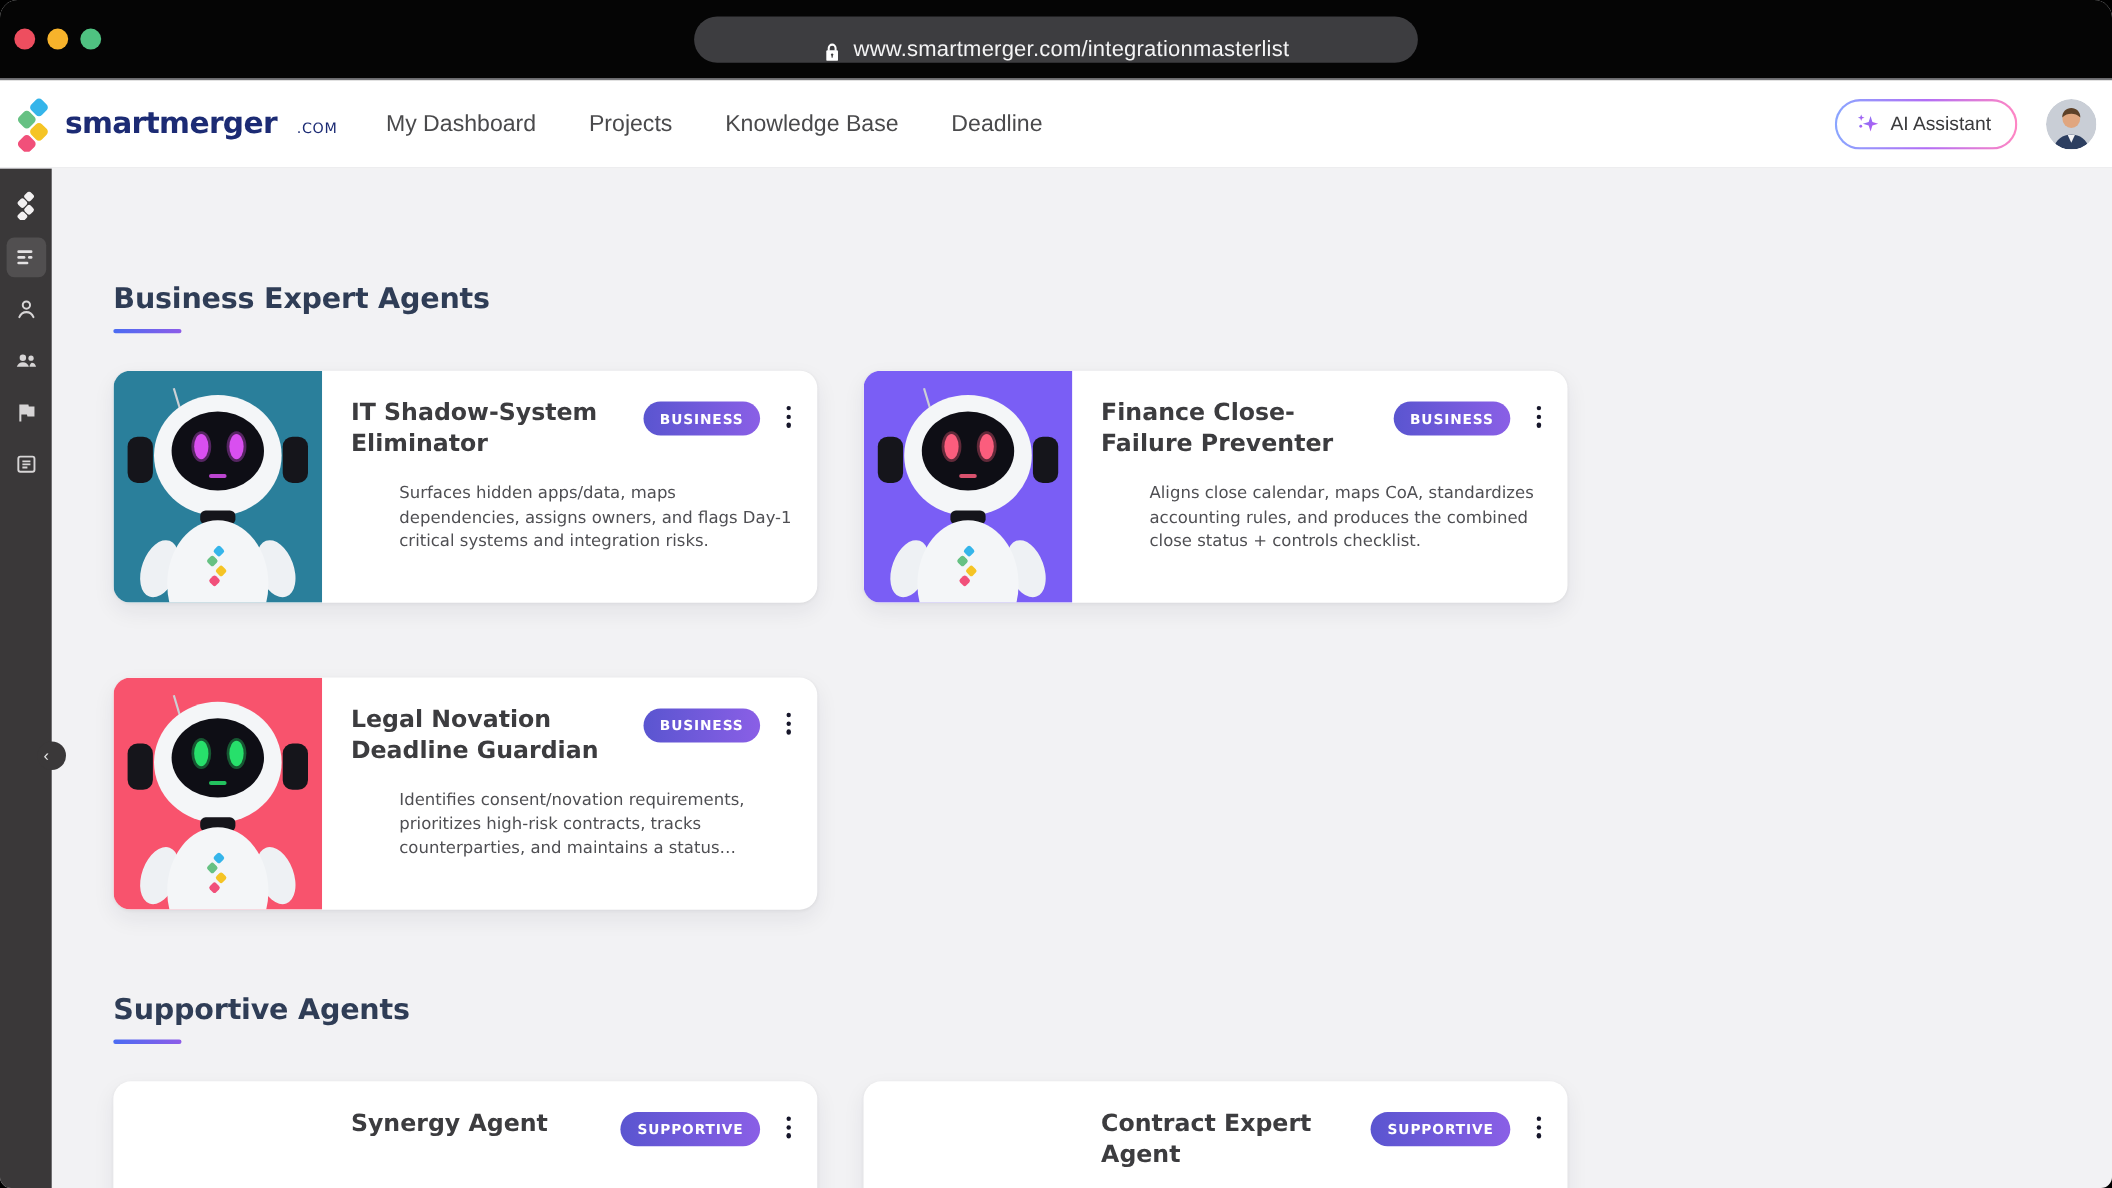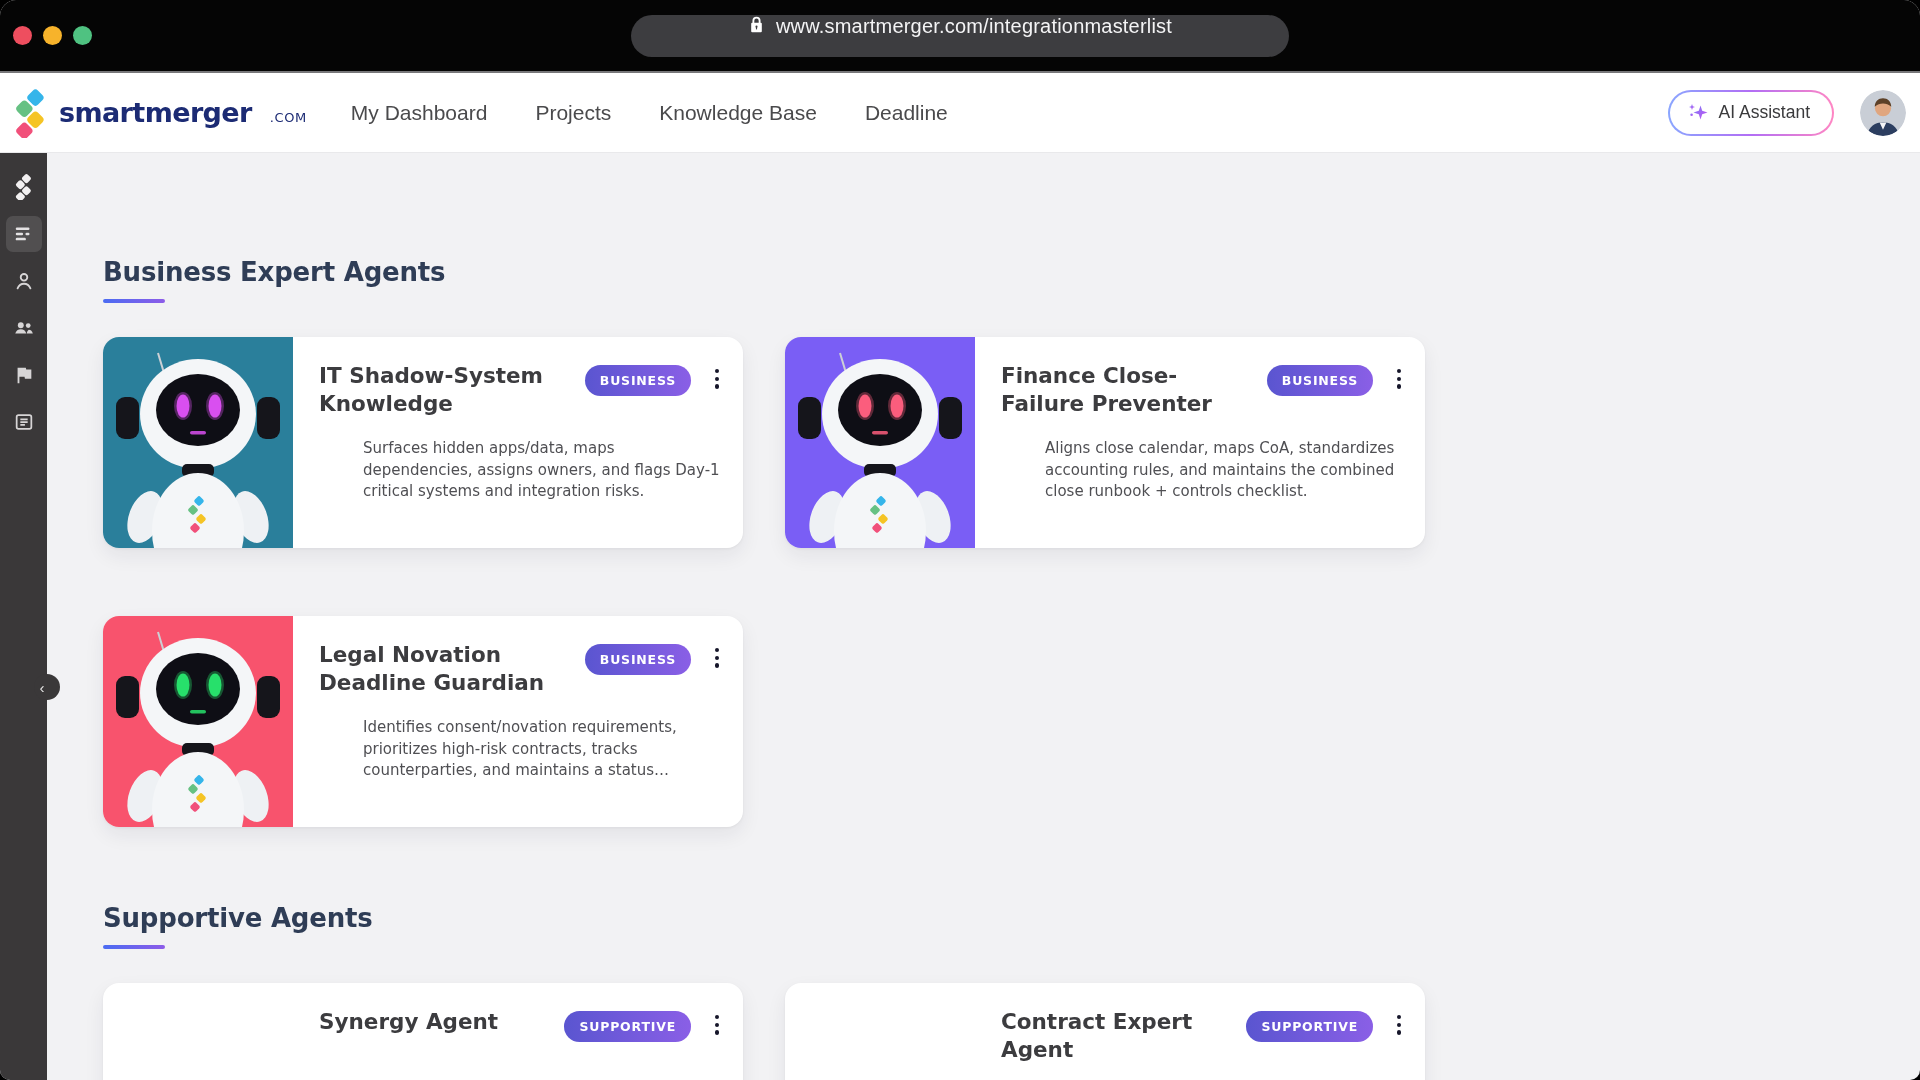--- a/index.html
+++ b/index.html
@@ -27,21 +27,21 @@
   .lights { position: absolute; left: 13px; top: 0; height: 71px; display: flex; align-items: center; gap: 11px; }
   .light { width: 19px; height: 19px; border-radius: 50%; display: inline-block; cursor: pointer; }
   .light.red { background: var(--traffic-red, #ee4e5f); }
   .light.yellow { background: var(--traffic-yellow, #f7b32b); }
   .light.green { background: var(--traffic-green, #4fc281); }
   .urlbar {
     margin: 0 auto;
     width: 658px; height: 42px;
     background: var(--urlbar-bg, #3d3d40);
     border-radius: 21px;
-    display: flex; align-items: flex-start; justify-content: center; gap: 11px;
+    display: flex; align-items: flex-end; justify-content: center; gap: 11px;
   }
   .urlbar svg { flex: 0 0 auto; }
   .url-text { color: #f4f4f5; font-size: 20px; letter-spacing: .2px; white-space: nowrap; }
   
   .appheader {
     height: 80px; background: #fff;
     display: flex; align-items: center;
     padding: 0 14px 0 12px;
     border-bottom: 1px solid #e9e9eb;
     position: relative; z-index: 2;
@@ -301,21 +301,21 @@
                     <g>
                       <rect x="92" y="160" width="8" height="8" rx="2.2" transform="rotate(45 96 164)" fill="#35b5ea"></rect>
                       <rect x="86" y="169" width="8" height="8" rx="2.2" transform="rotate(45 90 173)" fill="#66c183"></rect>
                       <rect x="94" y="178" width="8" height="8" rx="2.2" transform="rotate(45 98 182)" fill="#f5c425"></rect>
                       <rect x="88" y="187" width="8" height="8" rx="2.2" transform="rotate(45 92 191)" fill="#f1507a"></rect>
                     </g>
                   </svg>
                 </div>
     <div class="card-body">
       <div class="card-head">
-        <div class="card-title">IT Shadow-System Knowledge</div>
+        <div class="card-title">IT Shadow-System Eliminator</div>
         <span class="badge">BUSINESS</span>
         <button class="kebab">
                       <i></i>
                       <i></i>
                       <i></i>
                     </button>
       </div>
       <p class="card-desc">Surfaces hidden apps/data, maps dependencies, assigns owners, and flags Day-1 critical systems and integration risks.</p>
     </div>
   </article>
@@ -349,21 +349,21 @@
     <div class="card-body">
       <div class="card-head">
         <div class="card-title">Finance Close-Failure Preventer</div>
         <span class="badge">BUSINESS</span>
         <button class="kebab">
                       <i></i>
                       <i></i>
                       <i></i>
                     </button>
       </div>
-      <p class="card-desc">Aligns close calendar, maps CoA, standardizes accounting rules, and maintains the combined close runbook + controls checklist.</p>
+      <p class="card-desc">Aligns close calendar, maps CoA, standardizes accounting rules, and produces the combined close status + controls checklist.</p>
     </div>
   </article>
 
   <article class="card">
     <div class="card-img">
                   <svg viewBox="0 0 190 211" preserveAspectRatio="xMidYMid slice">
                     <rect width="190" height="211" fill="#f8536d"></rect>
                     <line x1="55" y1="16" x2="64" y2="46" stroke="#ccd0d5" stroke-width="2"></line>
                     <rect x="13" y="60" width="23" height="42" rx="9" fill="#15151b"></rect>
                     <rect x="154" y="60" width="23" height="42" rx="9" fill="#15151b"></rect>

